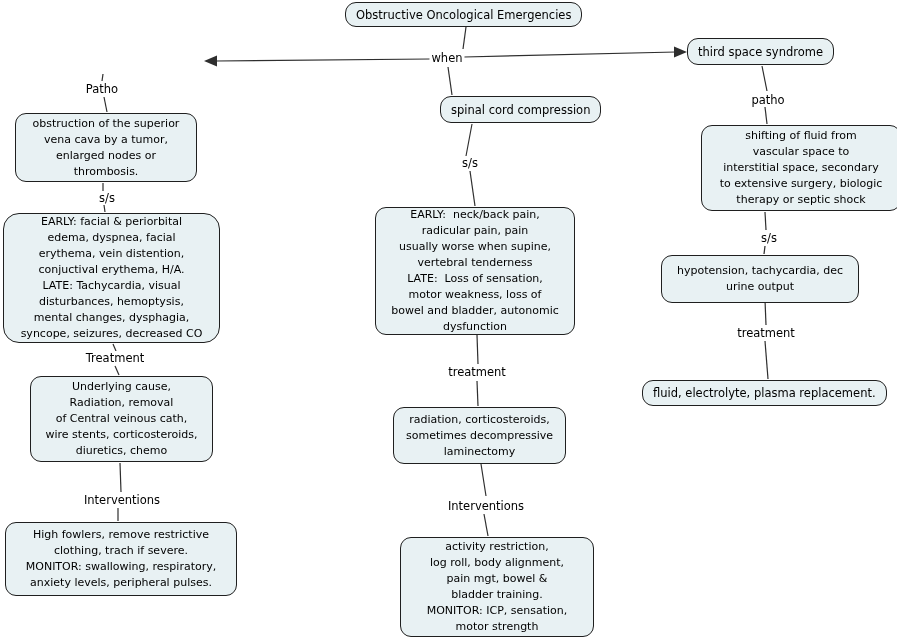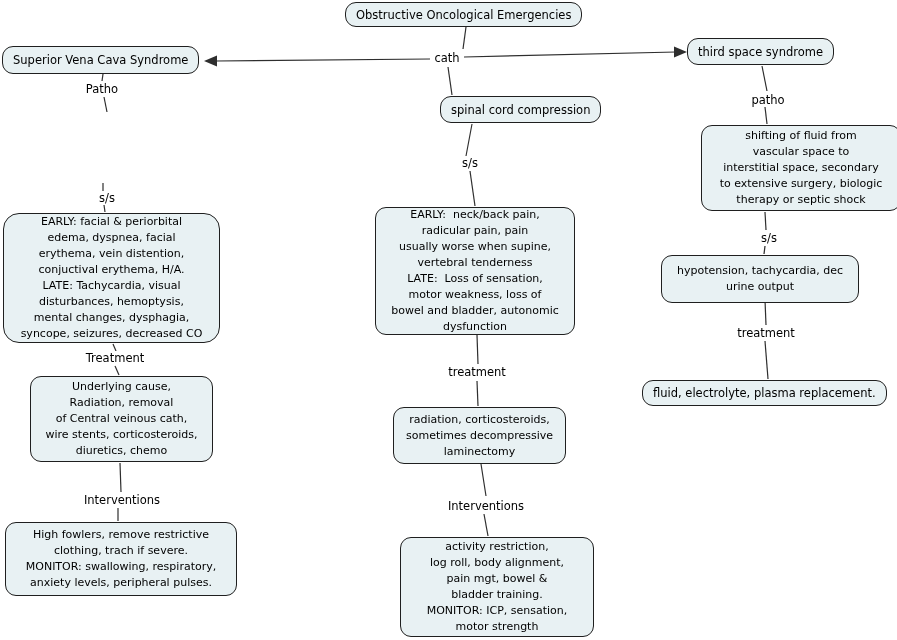--- a/index.html
+++ b/index.html
@@ -88,24 +88,27 @@
 
     <line x1="762" y1="66" x2="767" y2="91"></line>
     <line x1="765" y1="107" x2="767" y2="124"></line>
     <line x1="765" y1="212" x2="766" y2="230"></line>
     <line x1="765" y1="246" x2="764" y2="254"></line>
     <line x1="765" y1="300" x2="766" y2="325"></line>
     <line x1="765" y1="341" x2="768" y2="379"></line>
   </svg>
 
   <div class="node title" style="left:345px; top:2px; height:25px;">Obstructive Oncological Emergencies</div>
-  <div class="node title" style="left:2px; top:46px; height:28px;">Superior Vena Cava Syndrome</div>
   <div class="node title" style="left:687px; top:38px; height:27px;">third space syndrome</div>
   <div class="node title" style="left:392px; top:96px; height:27px;margin-left:48px;">spinal cord compression</div>
 
+  <div class="node" style="left:15px; top:113px; width:182px; height:69px;">obstruction of the superior
+vena cava by a tumor,
+enlarged nodes or
+thrombosis.</div>
   <div class="node" style="left:3px; top:213px; width:217px; height:130px;border-radius:16px;">EARLY: facial &amp; periorbital
 edema, dyspnea, facial
 erythema, vein distention,
 conjuctival erythema, H/A.
 LATE: Tachycardia, visual
 disturbances, hemoptysis,
 mental changes, dysphagia,
 syncope, seizures, decreased CO</div>
   <div class="node" style="left:5px; top:522px; width:232px; height:74px;">High fowlers, remove restrictive
 clothing, trach if severe.
@@ -137,21 +140,21 @@
 
   <div class="node" style="left:665px; top:125px; width:200px; height:86px;margin-left:36px;">shifting of fluid from
 vascular space to
 interstitial space, secondary
 to extensive surgery, biologic
 therapy or septic shock</div>
   <div class="node" style="left:661px; top:255px; width:198px; height:48px;">hypotension, tachycardia, dec
 urine output</div>
   <div class="node title" style="left:642px; top:380px; height:26px;">fluid, electrolyte, plasma replacement.</div>
 
-  <div class="link-label" style="left:447px; top:58px;">cath</div>
+  <div class="link-label" style="left:447px; top:58px;">when</div>
   <div class="link-label" style="left:102px; top:89px;">Patho</div>
   <div class="link-label" style="left:107px; top:198px;">s/s</div>
   <div class="link-label" style="left:115px; top:358px;">Treatment</div>
   <div class="link-label" style="left:122px; top:500px;">Interventions</div>
   <div class="link-label" style="left:470px; top:163px;">s/s</div>
   <div class="link-label" style="left:477px; top:372px;">treatment</div>
   <div class="link-label" style="left:486px; top:506px;">Interventions</div>
   <div class="link-label" style="left:768px; top:100px;">patho</div>
   <div class="link-label" style="left:769px; top:238px;">s/s</div>
   <div class="link-label" style="left:766px; top:333px;">treatment</div>

